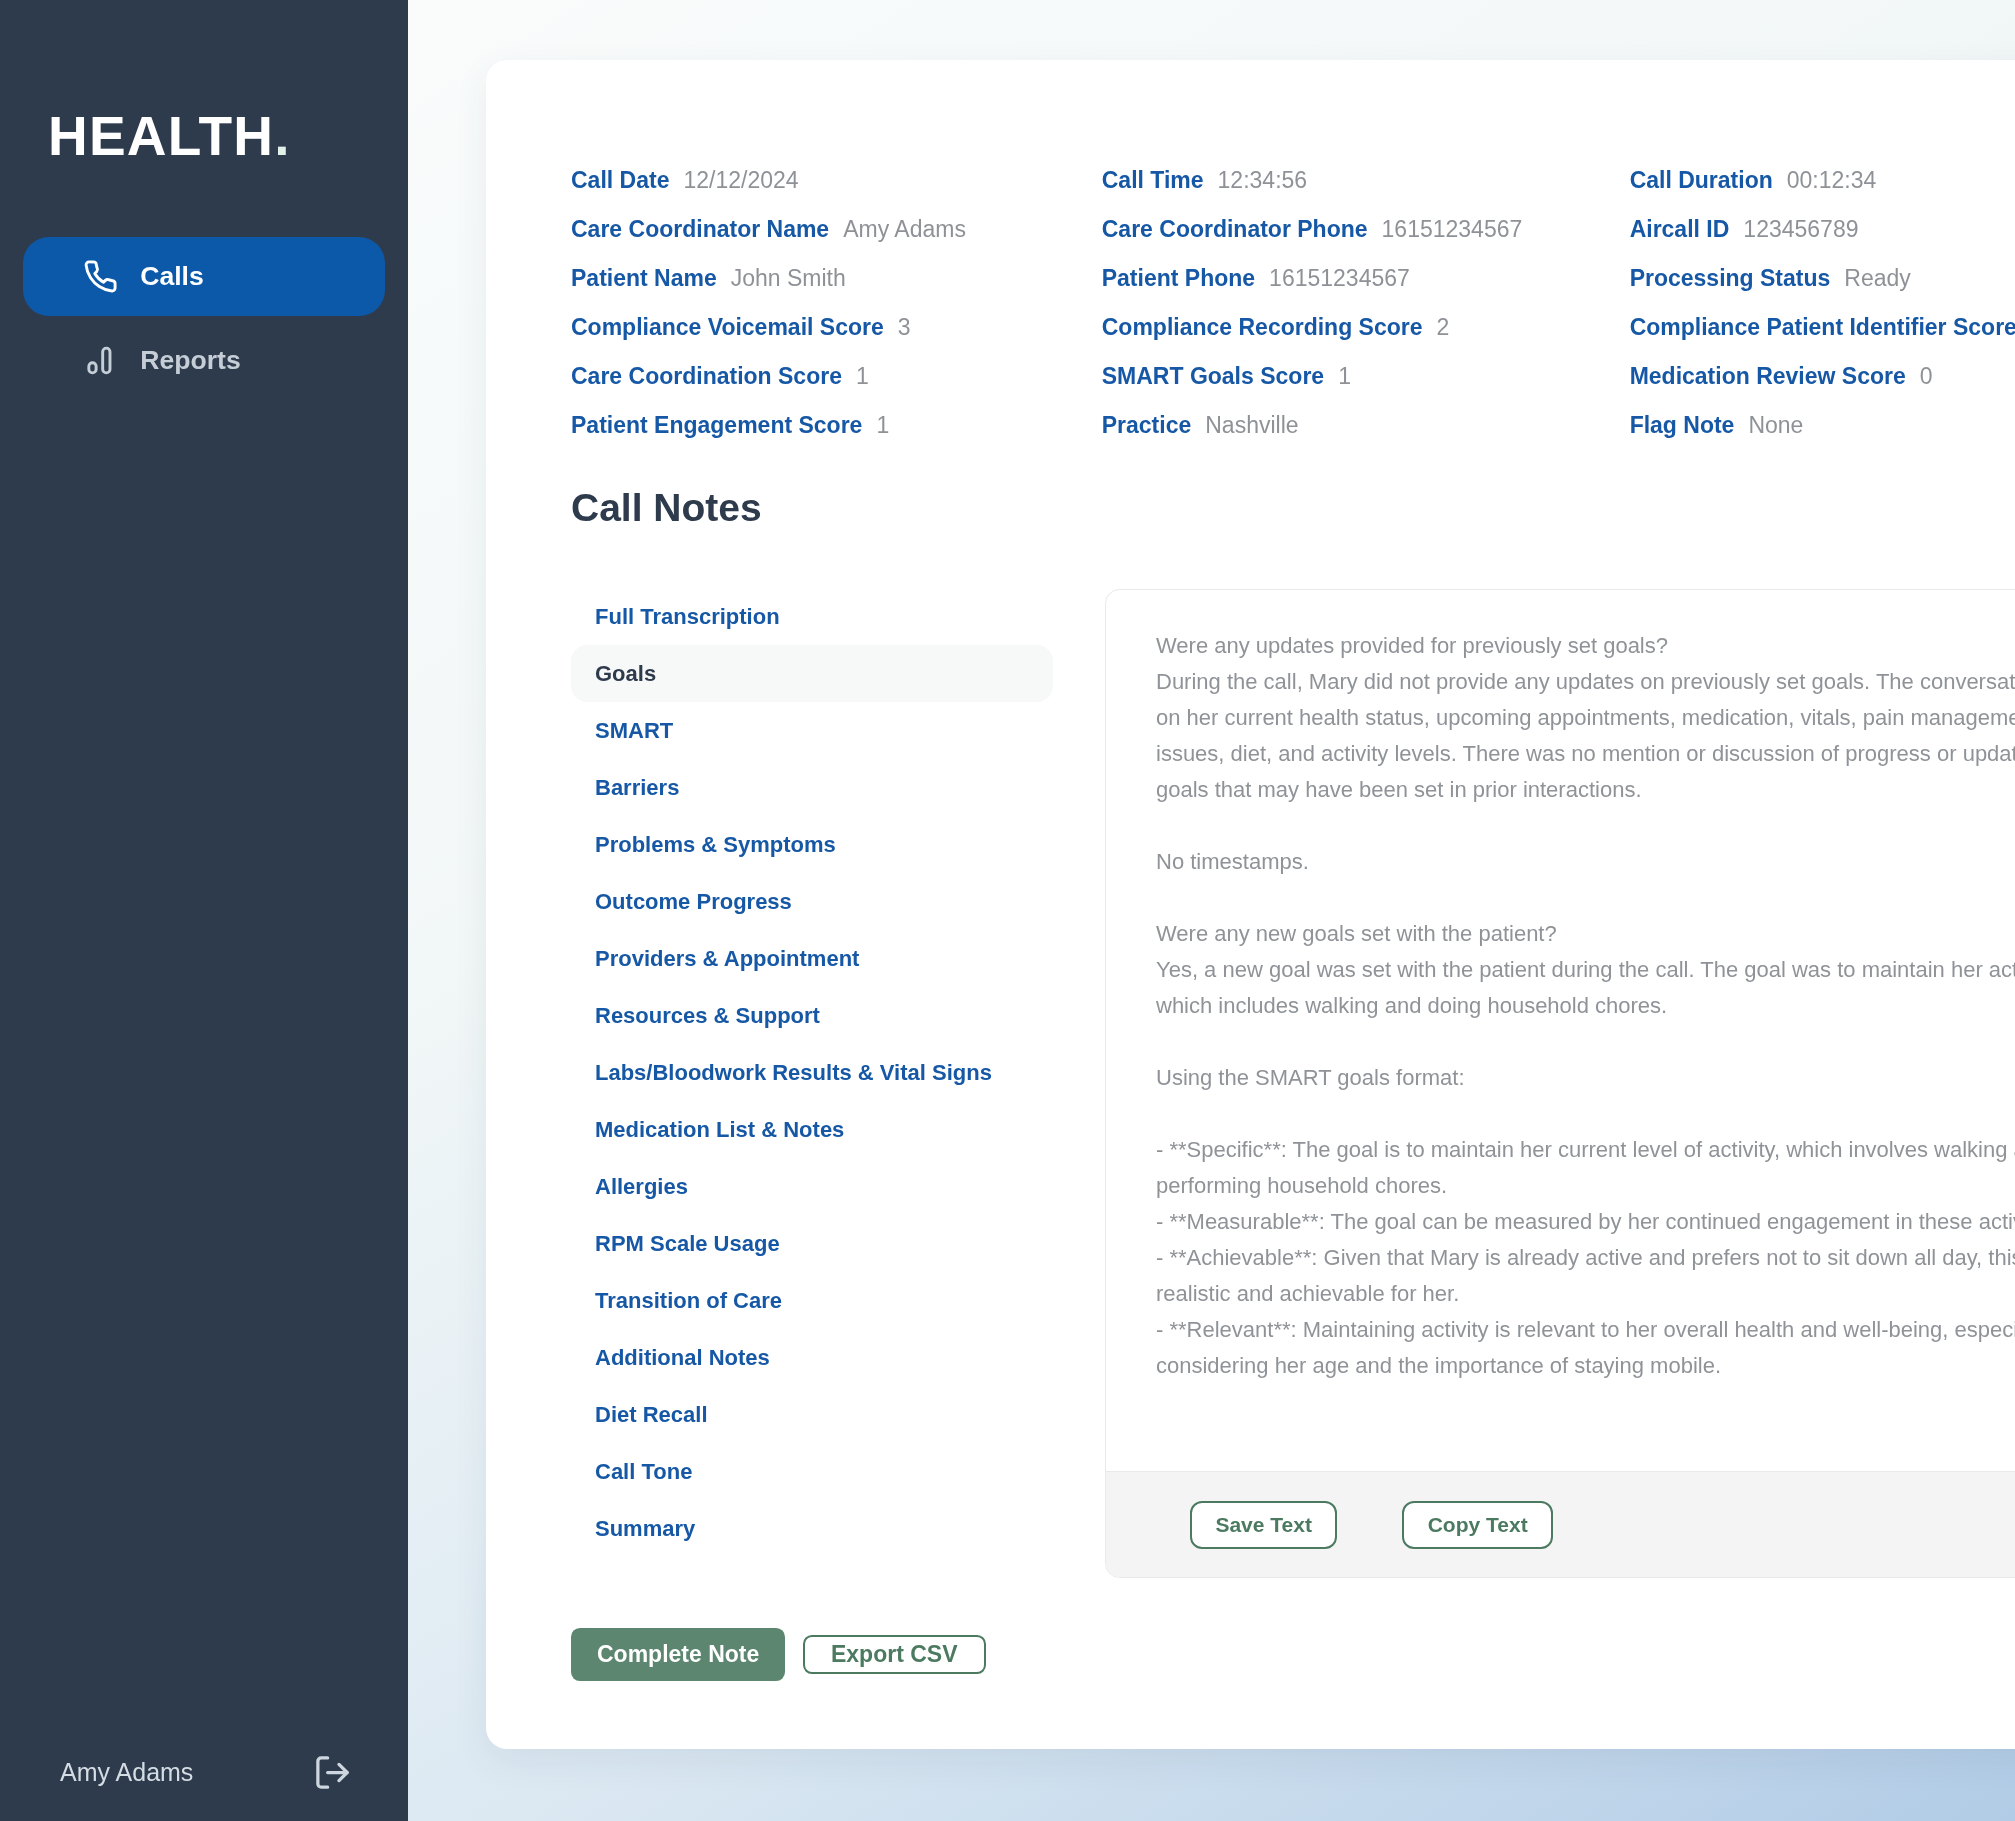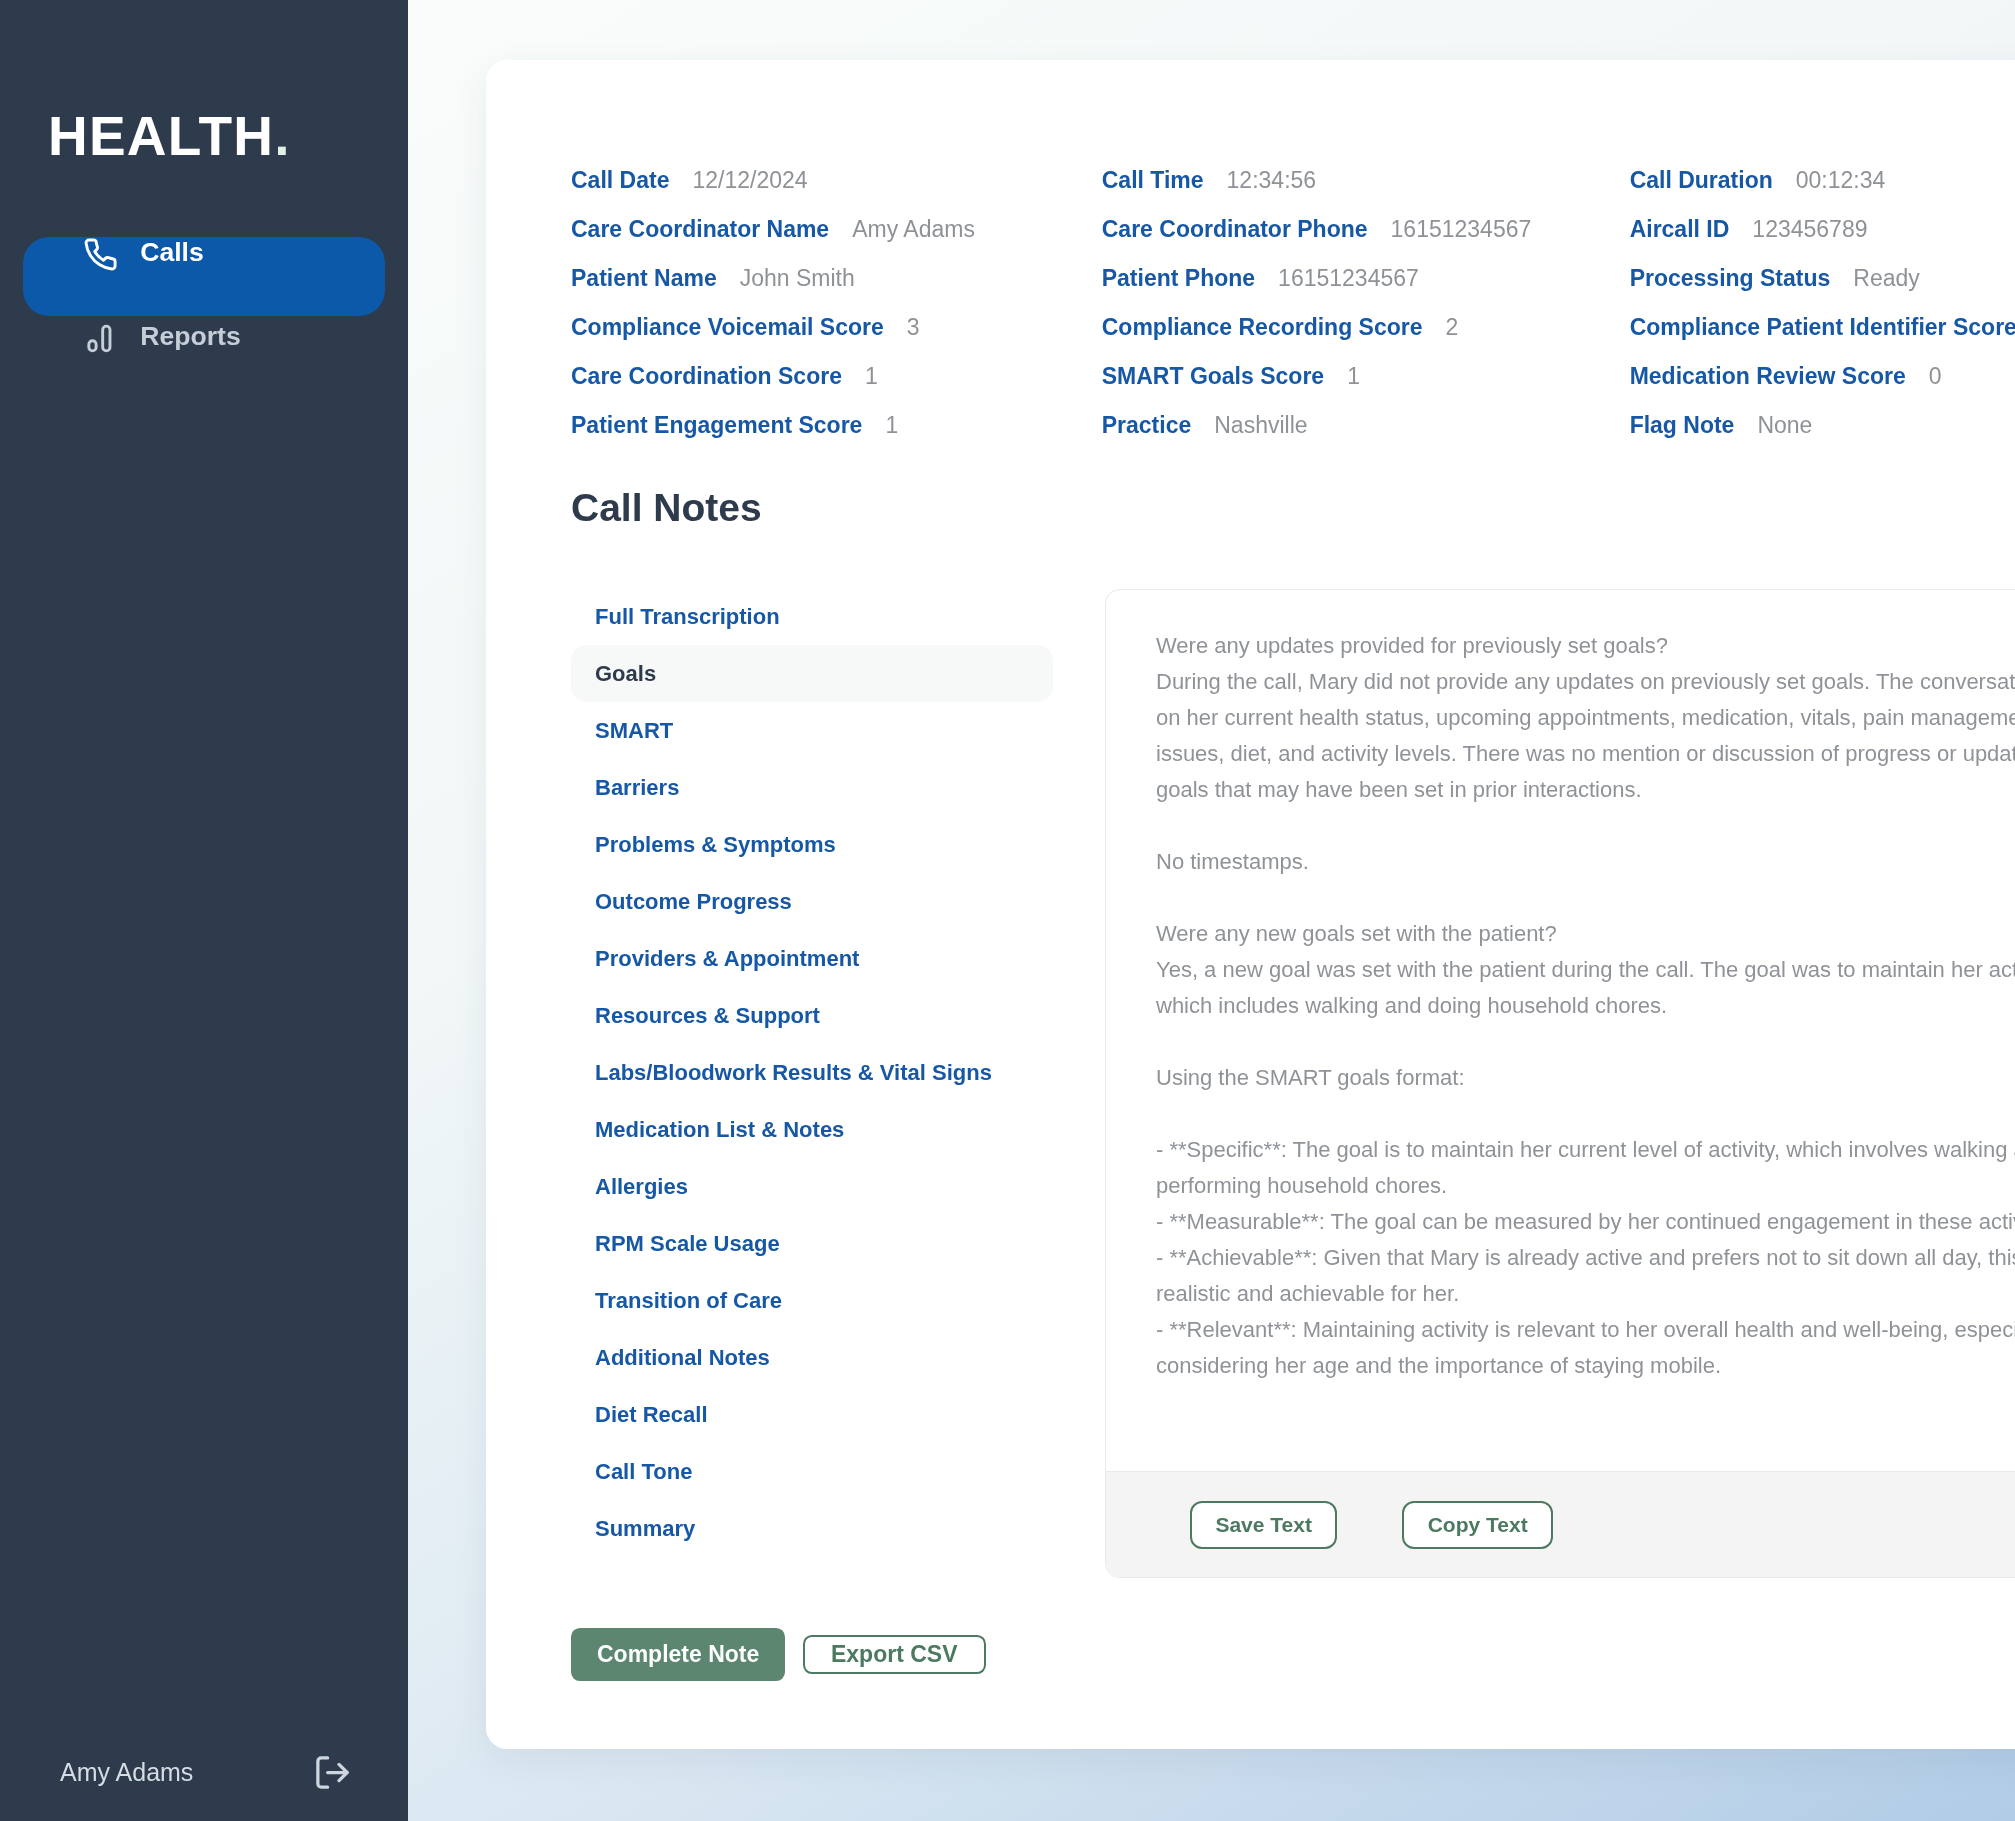--- a/index.html
+++ b/index.html
@@ -18,21 +18,21 @@
   *{margin:0;padding:0;box-sizing:border-box;}
   html,body{width:2321px;height:1822px;}
   body{font-family:"Liberation Sans","DejaVu Sans",sans-serif;overflow:hidden;}
   #app{position:relative;width:2321px;height:1822px;
     background:linear-gradient(148deg,#fbfdfc 0%,#f2f7f7 38%,#dbe8f2 66%,#a9c6e4 100%);}
 
   
   .sidebar{position:absolute;left:0;top:0;width:408px;height:1822px;background:var(--sidebar-bg);}
   .logo{position:absolute;left:48px;top:104px;font-size:55px;font-weight:800;color:#ffffff;letter-spacing:1.2px;}
   .logo .dot{color:#e2f1e8;}
-  .nav-item{position:absolute;left:22.6px;width:362px;height:79px;display:flex;cursor:pointer;}
+  .nav-item{position:absolute;left:22.6px;width:362px;height:79px;display:flex;align-items:center;cursor:pointer;}
   .nav-item .icon{width:35px;height:35px;margin-left:60px;flex:0 0 auto;}
   .nav-item .nav-label{margin-left:22.6px;font-size:26.6px;font-weight:700;}
   .nav-calls{top:237px;background:var(--active-nav-blue);border-radius:26px;}
   .nav-calls .nav-label{color:#ffffff;}
   .nav-calls .icon{color:#ffffff;}
   .nav-reports{top:321px;background:transparent;}
   .nav-reports .nav-label{color:#c5ced7;}
   .nav-reports .icon{color:#c5ced7;}
   .sidebar-user{position:absolute;left:60px;right:56px;top:1748px;height:48px;
     display:flex;align-items:center;justify-content:space-between;}
@@ -44,21 +44,21 @@
     border-radius:21px;box-shadow:0 12px 36px rgba(30,60,90,.07);}
 
   
   .meta-grid{position:absolute;left:85px;top:96px;right:64px;display:flex;}
   .meta-col{display:flex;flex-direction:column;}
   .meta-col-1{width:558px;}
   .meta-col-2{width:555px;}
   .meta-col-3{width:586px;}
   .meta-row{height:49px;display:flex;align-items:center;white-space:nowrap;}
   .meta-label{font-size:23px;font-weight:700;color:var(--accent-blue);}
-  .meta-value{font-size:23px;color:var(--value-gray);margin-left:23px;}
+  .meta-value{font-size:23px;color:var(--value-gray);margin-left:14px;}
 
   .section-title{position:absolute;left:85px;top:426px;font-size:39px;font-weight:700;color:var(--navy);}
 
   
   .tabs{position:absolute;left:85px;top:528px;width:482px;display:flex;flex-direction:column;}
   .tab{height:57px;display:flex;align-items:center;padding-left:24px;border-radius:16px;cursor:pointer;
     font-size:22px;font-weight:700;color:var(--accent-blue);white-space:nowrap;}
   .tab.active{background:var(--pill-gray);color:var(--navy);}
 
   

